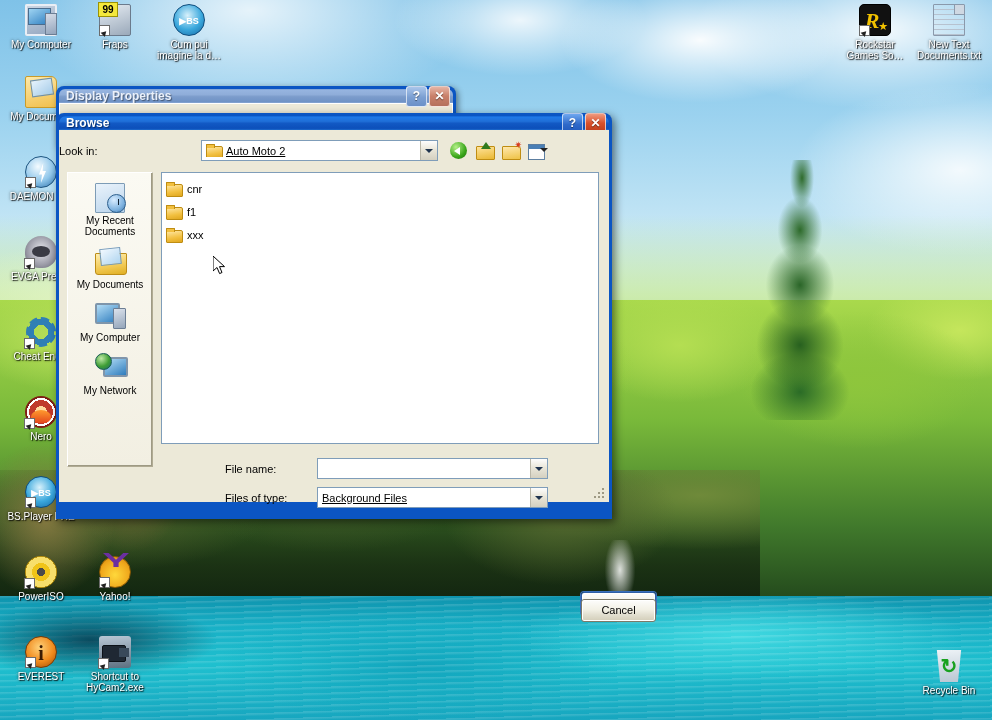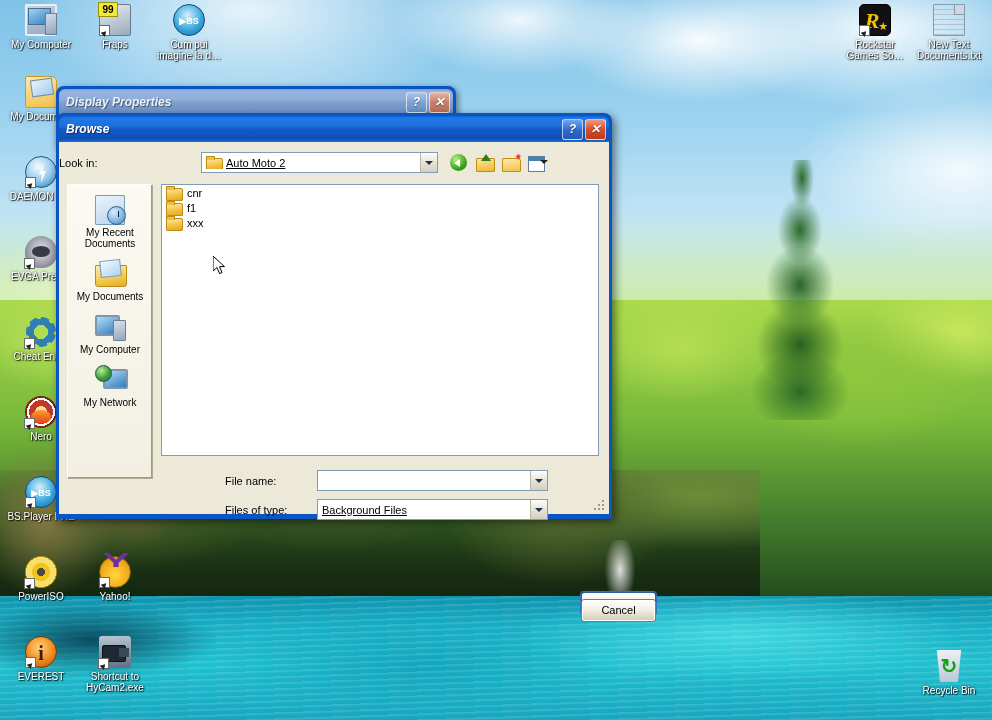--- a/index.html
+++ b/index.html
@@ -183,29 +183,28 @@
   .ic-txtdoc{background:linear-gradient(160deg,#ffffff,#e3e8ee);border:1px solid #8a99ab;border-radius:1px;
      background-image:repeating-linear-gradient(180deg,transparent 0 4px,#b7c2cf 4px 5px);}
   .ic-txtdoc::after{content:"";position:absolute;right:0;top:0;width:9px;height:9px;background:#cfd8e2;border-left:1px solid #8a99ab;border-bottom:1px solid #8a99ab;}
 
   .ic-recycle{background:linear-gradient(175deg,#eef3f7,#b9c6d2);clip-path:polygon(12% 0,88% 0,78% 100%,22% 100%);border-radius:2px;}
   .ic-recycle::before{content:"\21BB";position:absolute;left:0;right:0;top:0;text-align:center;font-size:20px;color:#18a11f;line-height:32px;text-shadow:none;font-weight:bold;}
 
   
   .xp-window { position: absolute; }
   .xp-titlebar {
-    height: 26px;
+    height: 14px;
     display: flex; align-items: center;
     padding: 0 3px 0 7px;
     border-radius: 7px 7px 0 0;
     color: #fff;
     font-weight: bold;
     font-size: 12px;
     text-shadow: 1px 1px 1px rgba(0,0,0,.45);
-    font-style: italic;
   }
   .xp-titlebar.active {
     background: linear-gradient(180deg,#0f60cf 0%,#1f79e8 8%,#1f6fd8 38%,#1259c4 52%,#0c4fba 88%,#1f6ccd 100%);
   }
   .xp-titlebar.inactive {
     background: linear-gradient(180deg,#7a9fd6 0%,#96b4df 10%,#8fadd9 40%,#7c9ccb 55%,#7093c6 90%,#89a8d4 100%);
     color:#eaf0fa;
   }
   .tb-title { flex: 1; white-space: nowrap; overflow: hidden; }
   .tb-btns { display: flex; gap: 2px; }
@@ -359,20 +358,21 @@
   .filelist {
     position:absolute; left:102px; top:42px; right:10px; height:272px;
     background:#fff; border:1px solid #7f9db9;
     overflow:hidden;
   }
   .frow {
     display:flex; align-items:center; gap:5px;
     padding: 1px 4px;
     font-size: 11px; color:#000;
     cursor: default;
+    margin-top: 8px;
   }
 
   
   .brow{ display:flex; align-items:center; margin-top:8px; }
   .brow .blabel{ width:92px; padding-left:0; font-size:11px; }
   #filename-combo{ width: 231px; }
   #filetype-combo{ width: 231px; }
   .bottom-area{ position:absolute; left:166px; top:320px; right:10px; }
 
   .xbtn {

